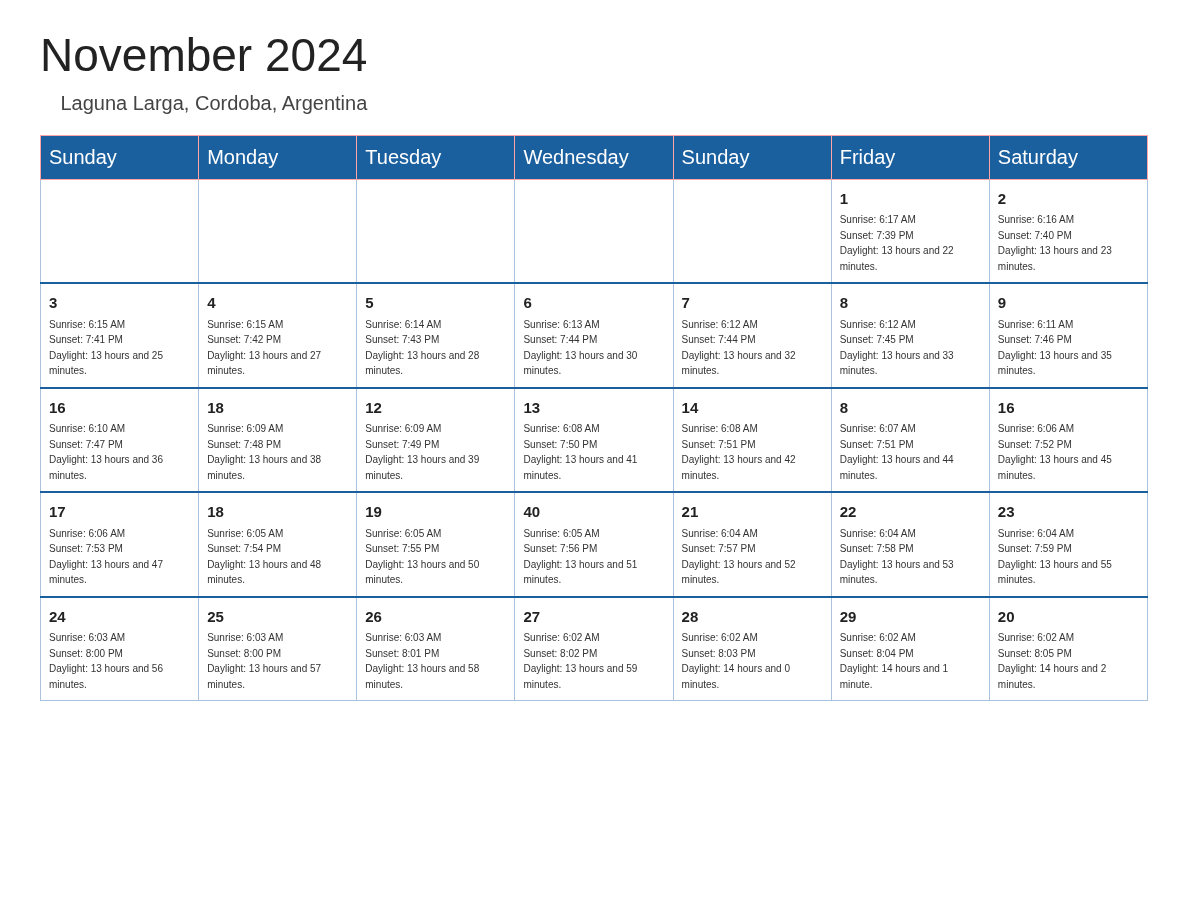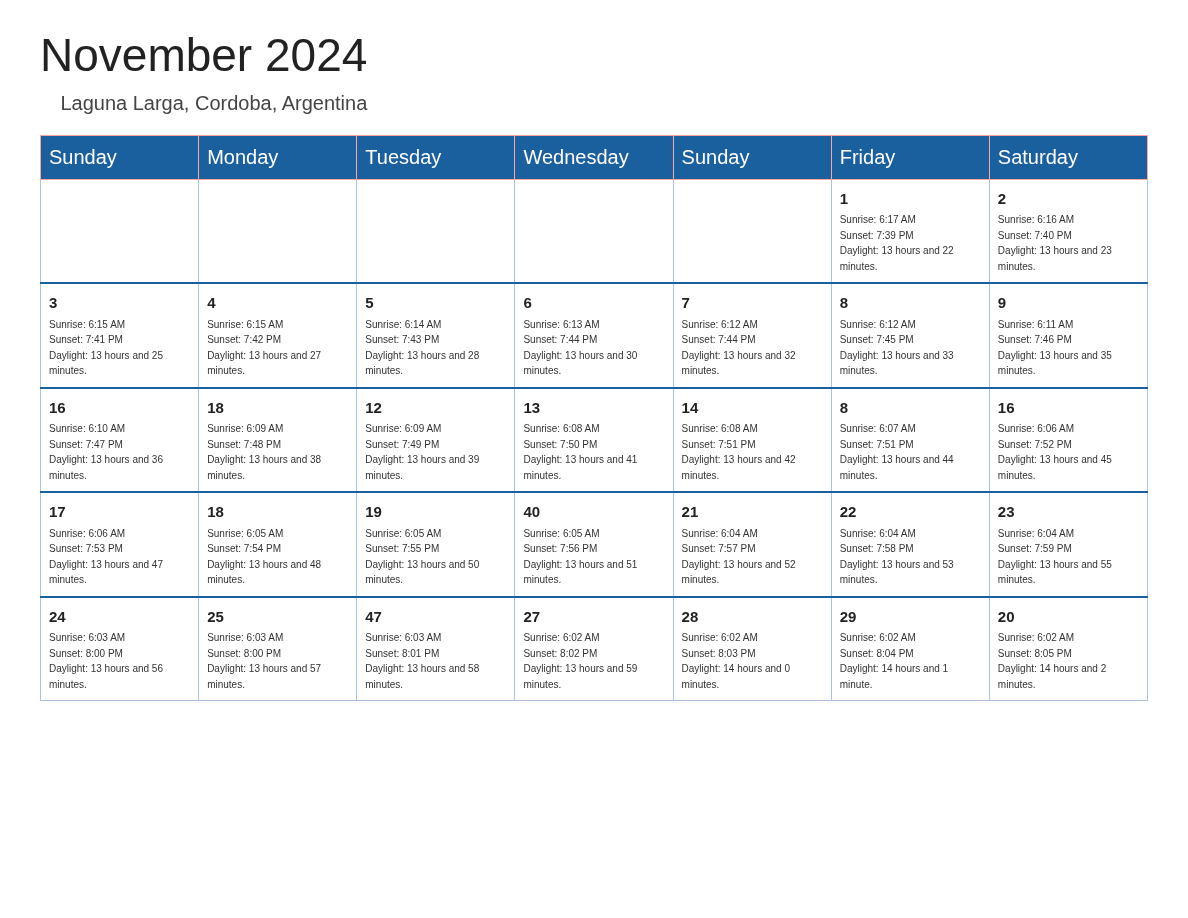--- a/index.html
+++ b/index.html
@@ -220,21 +220,21 @@
       <tr class="row-divider">
         <td>
           <span class="day-number">24</span>
           <div class="day-info">Sunrise: 6:03 AM<br>Sunset: 8:00 PM<br>Daylight: 13 hours and 56 minutes.</div>
         </td>
         <td>
           <span class="day-number">25</span>
           <div class="day-info">Sunrise: 6:03 AM<br>Sunset: 8:00 PM<br>Daylight: 13 hours and 57 minutes.</div>
         </td>
         <td>
-          <span class="day-number">47</span>
+          <span class="day-number">26</span>
           <div class="day-info">Sunrise: 6:03 AM<br>Sunset: 8:01 PM<br>Daylight: 13 hours and 58 minutes.</div>
         </td>
         <td>
           <span class="day-number">27</span>
           <div class="day-info">Sunrise: 6:02 AM<br>Sunset: 8:02 PM<br>Daylight: 13 hours and 59 minutes.</div>
         </td>
         <td>
           <span class="day-number">28</span>
           <div class="day-info">Sunrise: 6:02 AM<br>Sunset: 8:03 PM<br>Daylight: 14 hours and 0 minutes.</div>
         </td>

